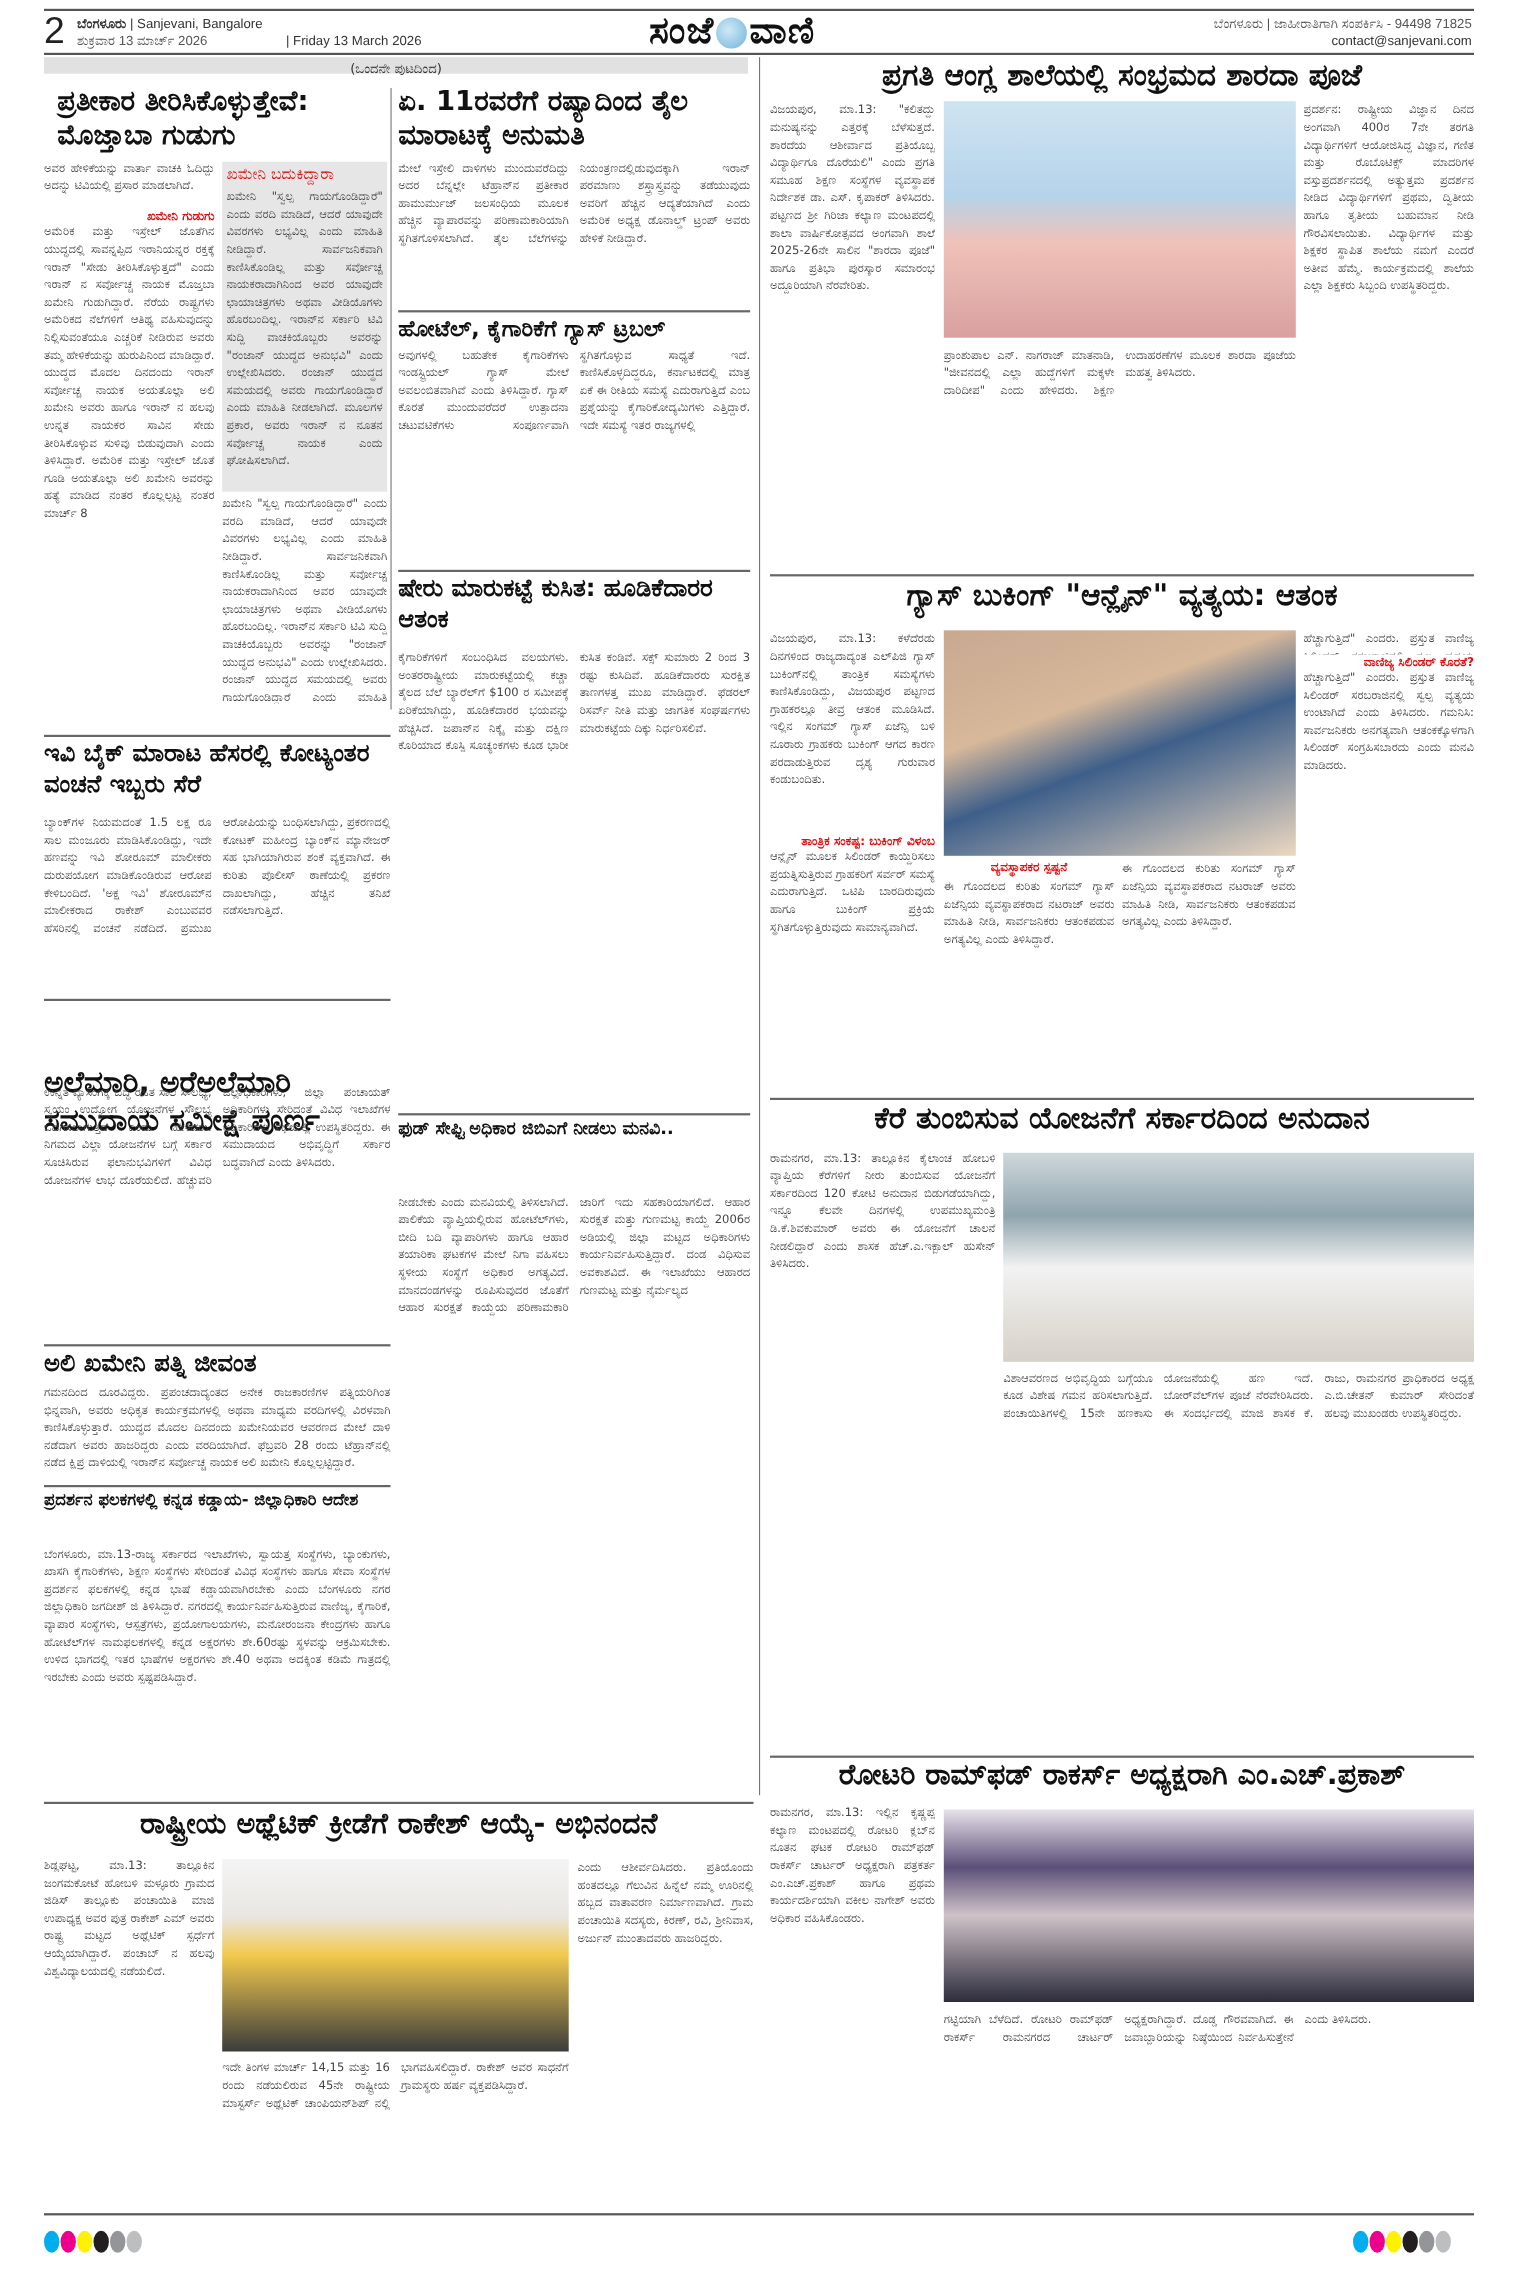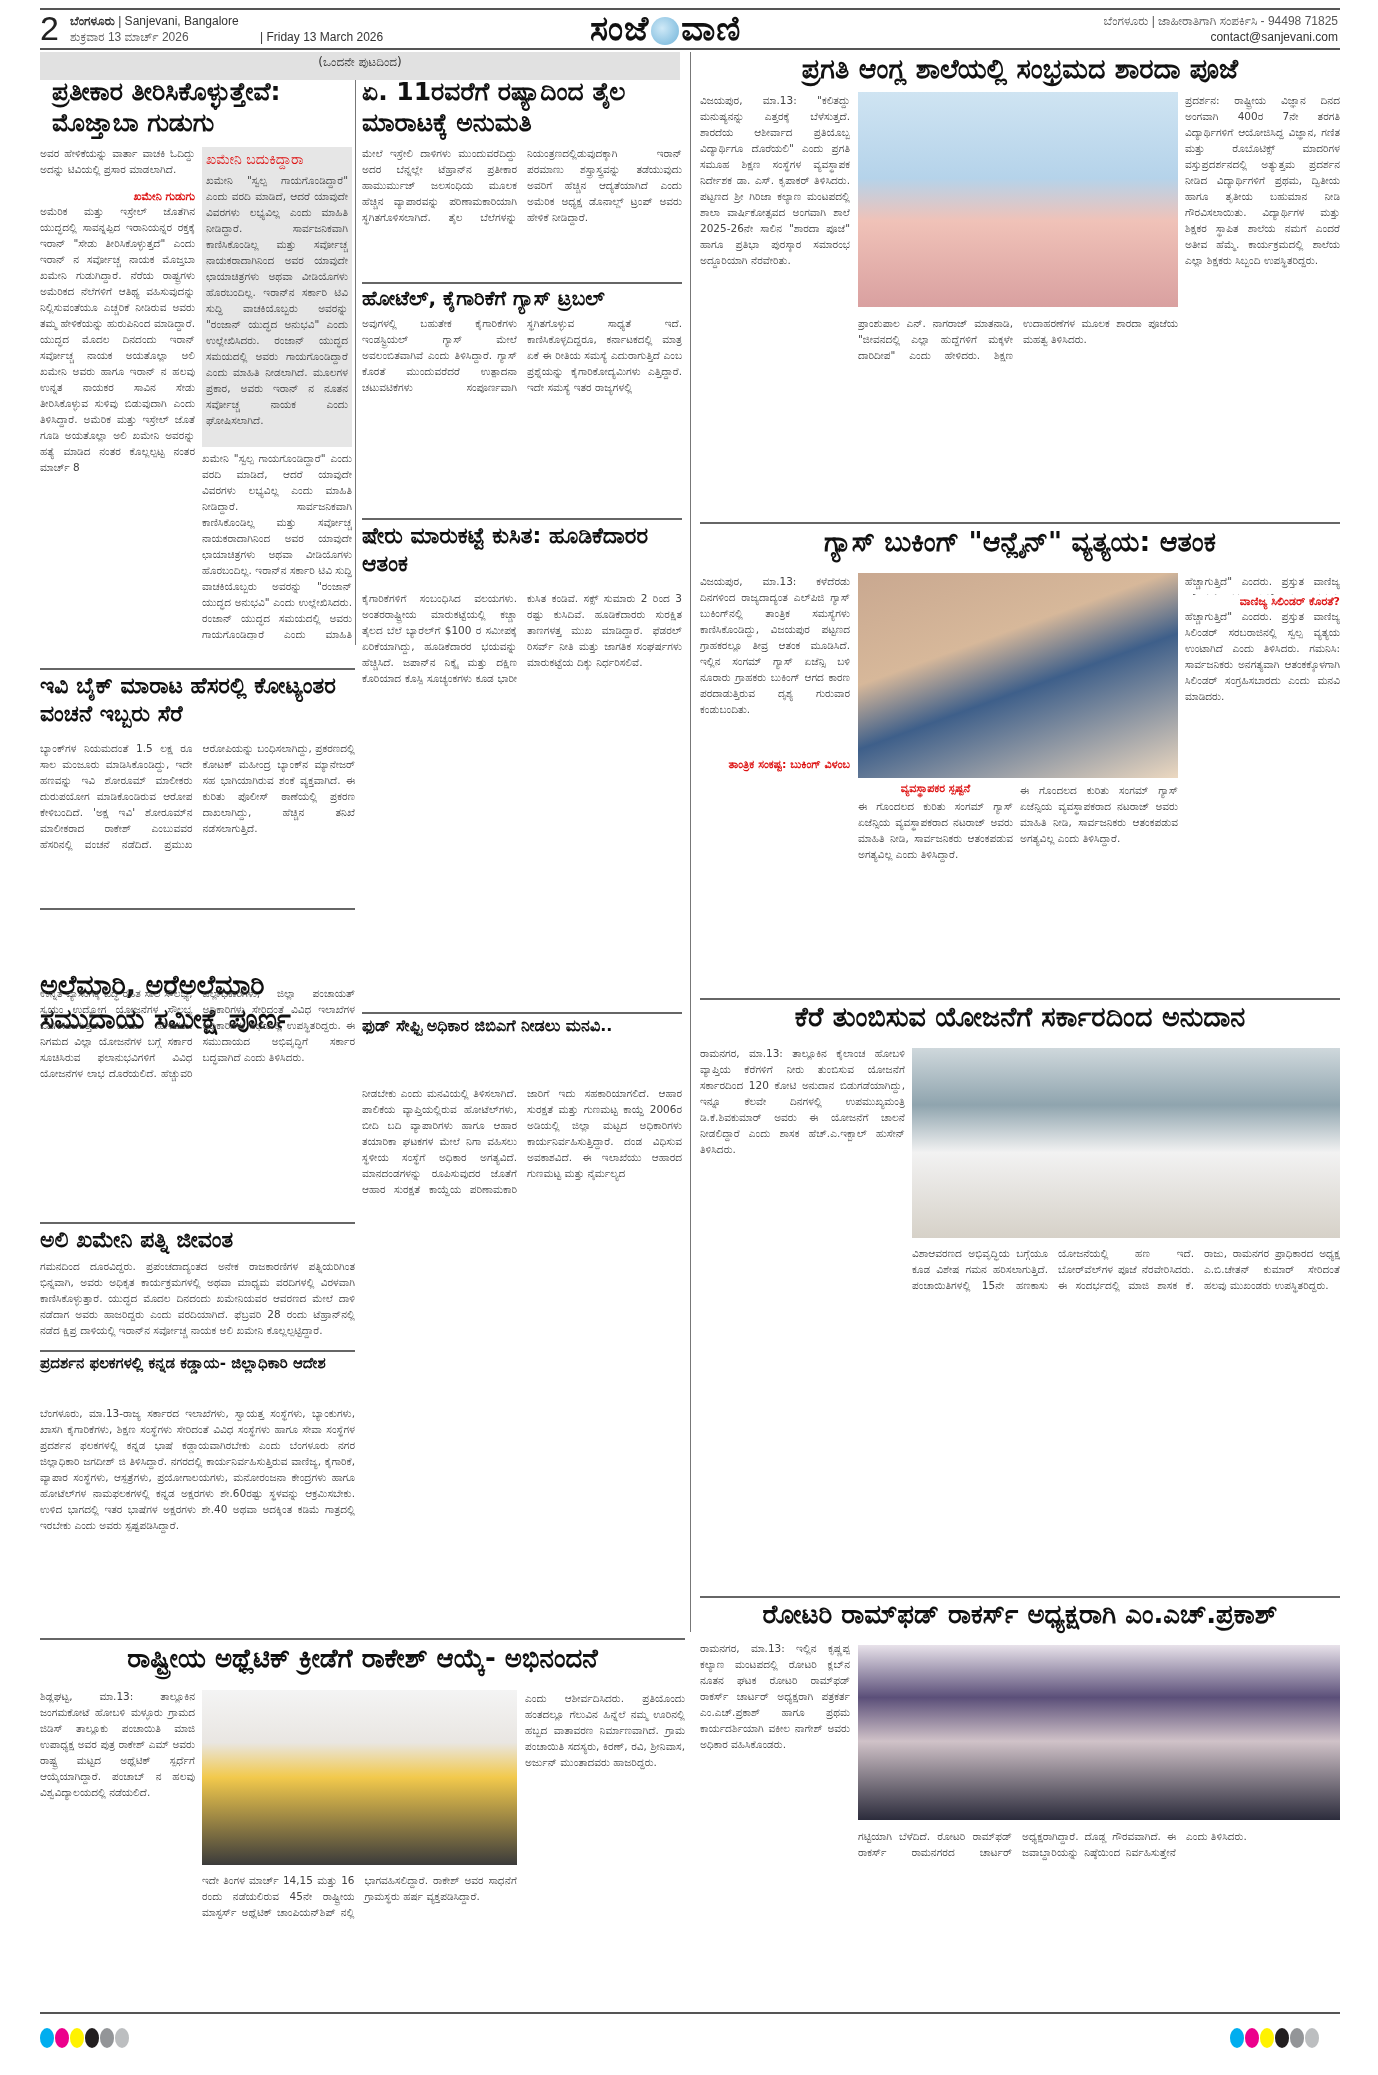--- a/index.html
+++ b/index.html
@@ -2,21 +2,21 @@
 <html><head>
 <meta charset="utf-8">
 <style>
 *{box-sizing:border-box;margin:0;padding:0}
 body{width:1378px;height:2075px;background:#fff;font-family:"DejaVu Sans",sans-serif;color:#222;position:relative;overflow:hidden}
 .abs{position:absolute}
 .pgnum{left:40px;top:10px;font-size:34px;font-family:"Liberation Sans",sans-serif;line-height:36px;color:#222}
 .mh-line{font-size:12px;font-family:"Liberation Sans",sans-serif;color:#333}
 .logo{left:590px;top:8px;font-size:34px;font-weight:bold;font-family:"DejaVu Serif",serif;color:#111;letter-spacing:1px}
 .logo .globe{display:inline-block;width:28px;height:28px;border-radius:50%;background:radial-gradient(circle at 40% 40%,#cfe9f7,#6fb3d9);vertical-align:middle;margin:0 2px}
-.banner{left:40px;top:52px;width:640px;height:28px;background:#e1e1e1;font-size:12px;text-align:center;line-height:20px;color:#333}
+.banner{left:40px;top:52px;width:640px;height:15px;background:#e1e1e1;font-size:12px;text-align:center;line-height:20px;color:#333}
 .vrule{width:1px;background:#777}
 .hrule{height:2px;background:#666}
 .head{font-weight:bold;color:#111;font-family:"DejaVu Sans",sans-serif;line-height:1.25}
 .body{font-size:10.5px;line-height:16px;color:#444;text-align:justify;overflow:hidden}
 .sub{color:#d11;font-weight:bold;font-size:11px;text-align:right}
 .box{background:#e6e6e6}
 .photo{overflow:hidden;background:#8aa}
 .cap{color:#d11;font-weight:bold;font-size:11px;text-align:center}
 .dot{display:inline-block;width:14px;height:20px;border-radius:50%;margin-right:1px}
 </style>
@@ -90,20 +90,21 @@
 <div class="abs body" style="left:700px;top:92px;width:150px;height:420px">ವಿಜಯಪುರ, ಮಾ.13: "ಕಲಿತದ್ದು ಮನುಷ್ಯನನ್ನು ಎತ್ತರಕ್ಕೆ ಬೆಳೆಸುತ್ತದೆ. ಶಾರದೆಯ ಆಶೀರ್ವಾದ ಪ್ರತಿಯೊಬ್ಬ ವಿದ್ಯಾರ್ಥಿಗೂ ದೊರೆಯಲಿ" ಎಂದು ಪ್ರಗತಿ ಸಮೂಹ ಶಿಕ್ಷಣ ಸಂಸ್ಥೆಗಳ ವ್ಯವಸ್ಥಾಪಕ ನಿರ್ದೇಶಕ ಡಾ. ಎಸ್. ಕೃಪಾಕರ್ ತಿಳಿಸಿದರು. ಪಟ್ಟಣದ ಶ್ರೀ ಗಿರಿಜಾ ಕಲ್ಯಾಣ ಮಂಟಪದಲ್ಲಿ ಶಾಲಾ ವಾರ್ಷಿಕೋತ್ಸವದ ಅಂಗವಾಗಿ ಶಾಲೆ 2025-26ನೇ ಸಾಲಿನ "ಶಾರದಾ ಪೂಜೆ" ಹಾಗೂ ಪ್ರತಿಭಾ ಪುರಸ್ಕಾರ ಸಮಾರಂಭ ಅದ್ದೂರಿಯಾಗಿ ನೆರವೇರಿತು.</div>
 <div class="abs photo" style="left:858px;top:92px;width:320px;height:215px;background:linear-gradient(180deg,#cfe4f2 0%,#b5d3ea 40%,#f0c2b8 60%,#d9a0a0 100%)"></div>
 <div class="abs body" style="left:858px;top:315px;width:320px;height:200px;column-count:2;column-gap:10px">ಪ್ರಾಂಶುಪಾಲ ಎನ್. ನಾಗರಾಜ್ ಮಾತನಾಡಿ, "ಜೀವನದಲ್ಲಿ ಎಲ್ಲಾ ಹುದ್ದೆಗಳಿಗೆ ಮಕ್ಕಳೇ ದಾರಿದೀಪ" ಎಂದು ಹೇಳಿದರು. ಶಿಕ್ಷಣ ಉದಾಹರಣೆಗಳ ಮೂಲಕ ಶಾರದಾ ಪೂಜೆಯ ಮಹತ್ವ ತಿಳಿಸಿದರು.</div>
 <div class="abs body" style="left:1185px;top:92px;width:155px;height:420px">ಪ್ರದರ್ಶನ: ರಾಷ್ಟ್ರೀಯ ವಿಜ್ಞಾನ ದಿನದ ಅಂಗವಾಗಿ 400ರ 7ನೇ ತರಗತಿ ವಿದ್ಯಾರ್ಥಿಗಳಿಗೆ ಆಯೋಜಿಸಿದ್ದ ವಿಜ್ಞಾನ, ಗಣಿತ ಮತ್ತು ರೊಬೊಟಿಕ್ಸ್ ಮಾದರಿಗಳ ವಸ್ತುಪ್ರದರ್ಶನದಲ್ಲಿ ಅತ್ಯುತ್ತಮ ಪ್ರದರ್ಶನ ನೀಡಿದ ವಿದ್ಯಾರ್ಥಿಗಳಿಗೆ ಪ್ರಥಮ, ದ್ವಿತೀಯ ಹಾಗೂ ತೃತೀಯ ಬಹುಮಾನ ನೀಡಿ ಗೌರವಿಸಲಾಯಿತು. ವಿದ್ಯಾರ್ಥಿಗಳ ಮತ್ತು ಶಿಕ್ಷಕರ ಸ್ಥಾಪಿತ ಶಾಲೆಯ ನಮಗೆ ಎಂದರೆ ಅತೀವ ಹೆಮ್ಮೆ. ಕಾರ್ಯಕ್ರಮದಲ್ಲಿ ಶಾಲೆಯ ಎಲ್ಲಾ ಶಿಕ್ಷಕರು ಸಿಬ್ಬಂದಿ ಉಪಸ್ಥಿತರಿದ್ದರು.</div>
 <div class="abs hrule" style="left:700px;top:522px;width:640px"></div>
 
 <div class="abs head" style="left:700px;top:525px;width:640px;font-size:27px;text-align:center">ಗ್ಯಾಸ್ ಬುಕಿಂಗ್ "ಆನ್ಲೈನ್" ವ್ಯತ್ಯಯ: ಆತಂಕ</div>
 <div class="abs" style="left:700px;top:573px;width:150px;height:420px">
   <div class="body" style="height:185px">ವಿಜಯಪುರ, ಮಾ.13: ಕಳೆದೆರಡು ದಿನಗಳಿಂದ ರಾಜ್ಯದಾದ್ಯಂತ ಎಲ್‌ಪಿಜಿ ಗ್ಯಾಸ್ ಬುಕಿಂಗ್‌ನಲ್ಲಿ ತಾಂತ್ರಿಕ ಸಮಸ್ಯೆಗಳು ಕಾಣಿಸಿಕೊಂಡಿದ್ದು, ವಿಜಯಪುರ ಪಟ್ಟಣದ ಗ್ರಾಹಕರಲ್ಲೂ ತೀವ್ರ ಆತಂಕ ಮೂಡಿಸಿದೆ. ಇಲ್ಲಿನ ಸಂಗಮ್ ಗ್ಯಾಸ್ ಏಜೆನ್ಸಿ ಬಳಿ ನೂರಾರು ಗ್ರಾಹಕರು ಬುಕಿಂಗ್ ಆಗದ ಕಾರಣ ಪರದಾಡುತ್ತಿರುವ ದೃಶ್ಯ ಗುರುವಾರ ಕಂಡುಬಂದಿತು.</div>
   <div class="sub">ತಾಂತ್ರಿಕ ಸಂಕಷ್ಟ: ಬುಕಿಂಗ್ ವಿಳಂಬ</div>
+  <div class="body" style="height:200px">ಆನ್ಲೈನ್ ಮೂಲಕ ಸಿಲಿಂಡರ್ ಕಾಯ್ದಿರಿಸಲು ಪ್ರಯತ್ನಿಸುತ್ತಿರುವ ಗ್ರಾಹಕರಿಗೆ ಸರ್ವರ್ ಸಮಸ್ಯೆ ಎದುರಾಗುತ್ತಿದೆ. ಒಟಿಪಿ ಬಾರದಿರುವುದು ಹಾಗೂ ಬುಕಿಂಗ್ ಪ್ರಕ್ರಿಯೆ ಸ್ಥಗಿತಗೊಳ್ಳುತ್ತಿರುವುದು ಸಾಮಾನ್ಯವಾಗಿದೆ.</div>
 </div>
 <div class="abs photo" style="left:858px;top:573px;width:320px;height:205px;background:linear-gradient(160deg,#c9a890 0%,#d7b89a 35%,#3e5f8a 55%,#ecd8c0 100%)"></div>
 <div class="abs cap" style="left:858px;top:782px;width:155px">ವ್ಯವಸ್ಥಾಪಕರ ಸ್ಪಷ್ಟನೆ</div>
 <div class="abs body" style="left:858px;top:798px;width:155px;height:195px">ಈ ಗೊಂದಲದ ಕುರಿತು ಸಂಗಮ್ ಗ್ಯಾಸ್ ಏಜೆನ್ಸಿಯ ವ್ಯವಸ್ಥಾಪಕರಾದ ನಟರಾಜ್ ಅವರು ಮಾಹಿತಿ ನೀಡಿ, ಸಾರ್ವಜನಿಕರು ಆತಂಕಪಡುವ ಅಗತ್ಯವಿಲ್ಲ ಎಂದು ತಿಳಿಸಿದ್ದಾರೆ.</div>
 <div class="abs body" style="left:1020px;top:782px;width:158px;height:210px">ಈ ಗೊಂದಲದ ಕುರಿತು ಸಂಗಮ್ ಗ್ಯಾಸ್ ಏಜೆನ್ಸಿಯ ವ್ಯವಸ್ಥಾಪಕರಾದ ನಟರಾಜ್ ಅವರು ಮಾಹಿತಿ ನೀಡಿ, ಸಾರ್ವಜನಿಕರು ಆತಂಕಪಡುವ ಅಗತ್ಯವಿಲ್ಲ ಎಂದು ತಿಳಿಸಿದ್ದಾರೆ.</div>
 <div class="abs" style="left:1185px;top:573px;width:155px;height:420px">
   <div class="body" style="height:22px">ಹೆಚ್ಚಾಗುತ್ತಿದೆ" ಎಂದರು. ಪ್ರಸ್ತುತ ವಾಣಿಜ್ಯ ಸಿಲಿಂಡರ್ ಸರಬರಾಜಿನಲ್ಲಿ ಸ್ವಲ್ಪ ವ್ಯತ್ಯಯ ಉಂಟಾಗಿದೆ ಎಂದು ತಿಳಿಸಿದರು. ಗಮನಿಸಿ: ಸಾರ್ವಜನಿಕರು ಅನಗತ್ಯವಾಗಿ ಆತಂಕಕ್ಕೊಳಗಾಗಿ ಸಿಲಿಂಡರ್ ಸಂಗ್ರಹಿಸಬಾರದು ಎಂದು ಮನವಿ ಮಾಡಿದರು.</div>
   <div class="sub">ವಾಣಿಜ್ಯ ಸಿಲಿಂಡರ್ ಕೊರತೆ?</div>
   <div class="body" style="height:380px">ಹೆಚ್ಚಾಗುತ್ತಿದೆ" ಎಂದರು. ಪ್ರಸ್ತುತ ವಾಣಿಜ್ಯ ಸಿಲಿಂಡರ್ ಸರಬರಾಜಿನಲ್ಲಿ ಸ್ವಲ್ಪ ವ್ಯತ್ಯಯ ಉಂಟಾಗಿದೆ ಎಂದು ತಿಳಿಸಿದರು. ಗಮನಿಸಿ: ಸಾರ್ವಜನಿಕರು ಅನಗತ್ಯವಾಗಿ ಆತಂಕಕ್ಕೊಳಗಾಗಿ ಸಿಲಿಂಡರ್ ಸಂಗ್ರಹಿಸಬಾರದು ಎಂದು ಮನವಿ ಮಾಡಿದರು.</div>
 </div>

